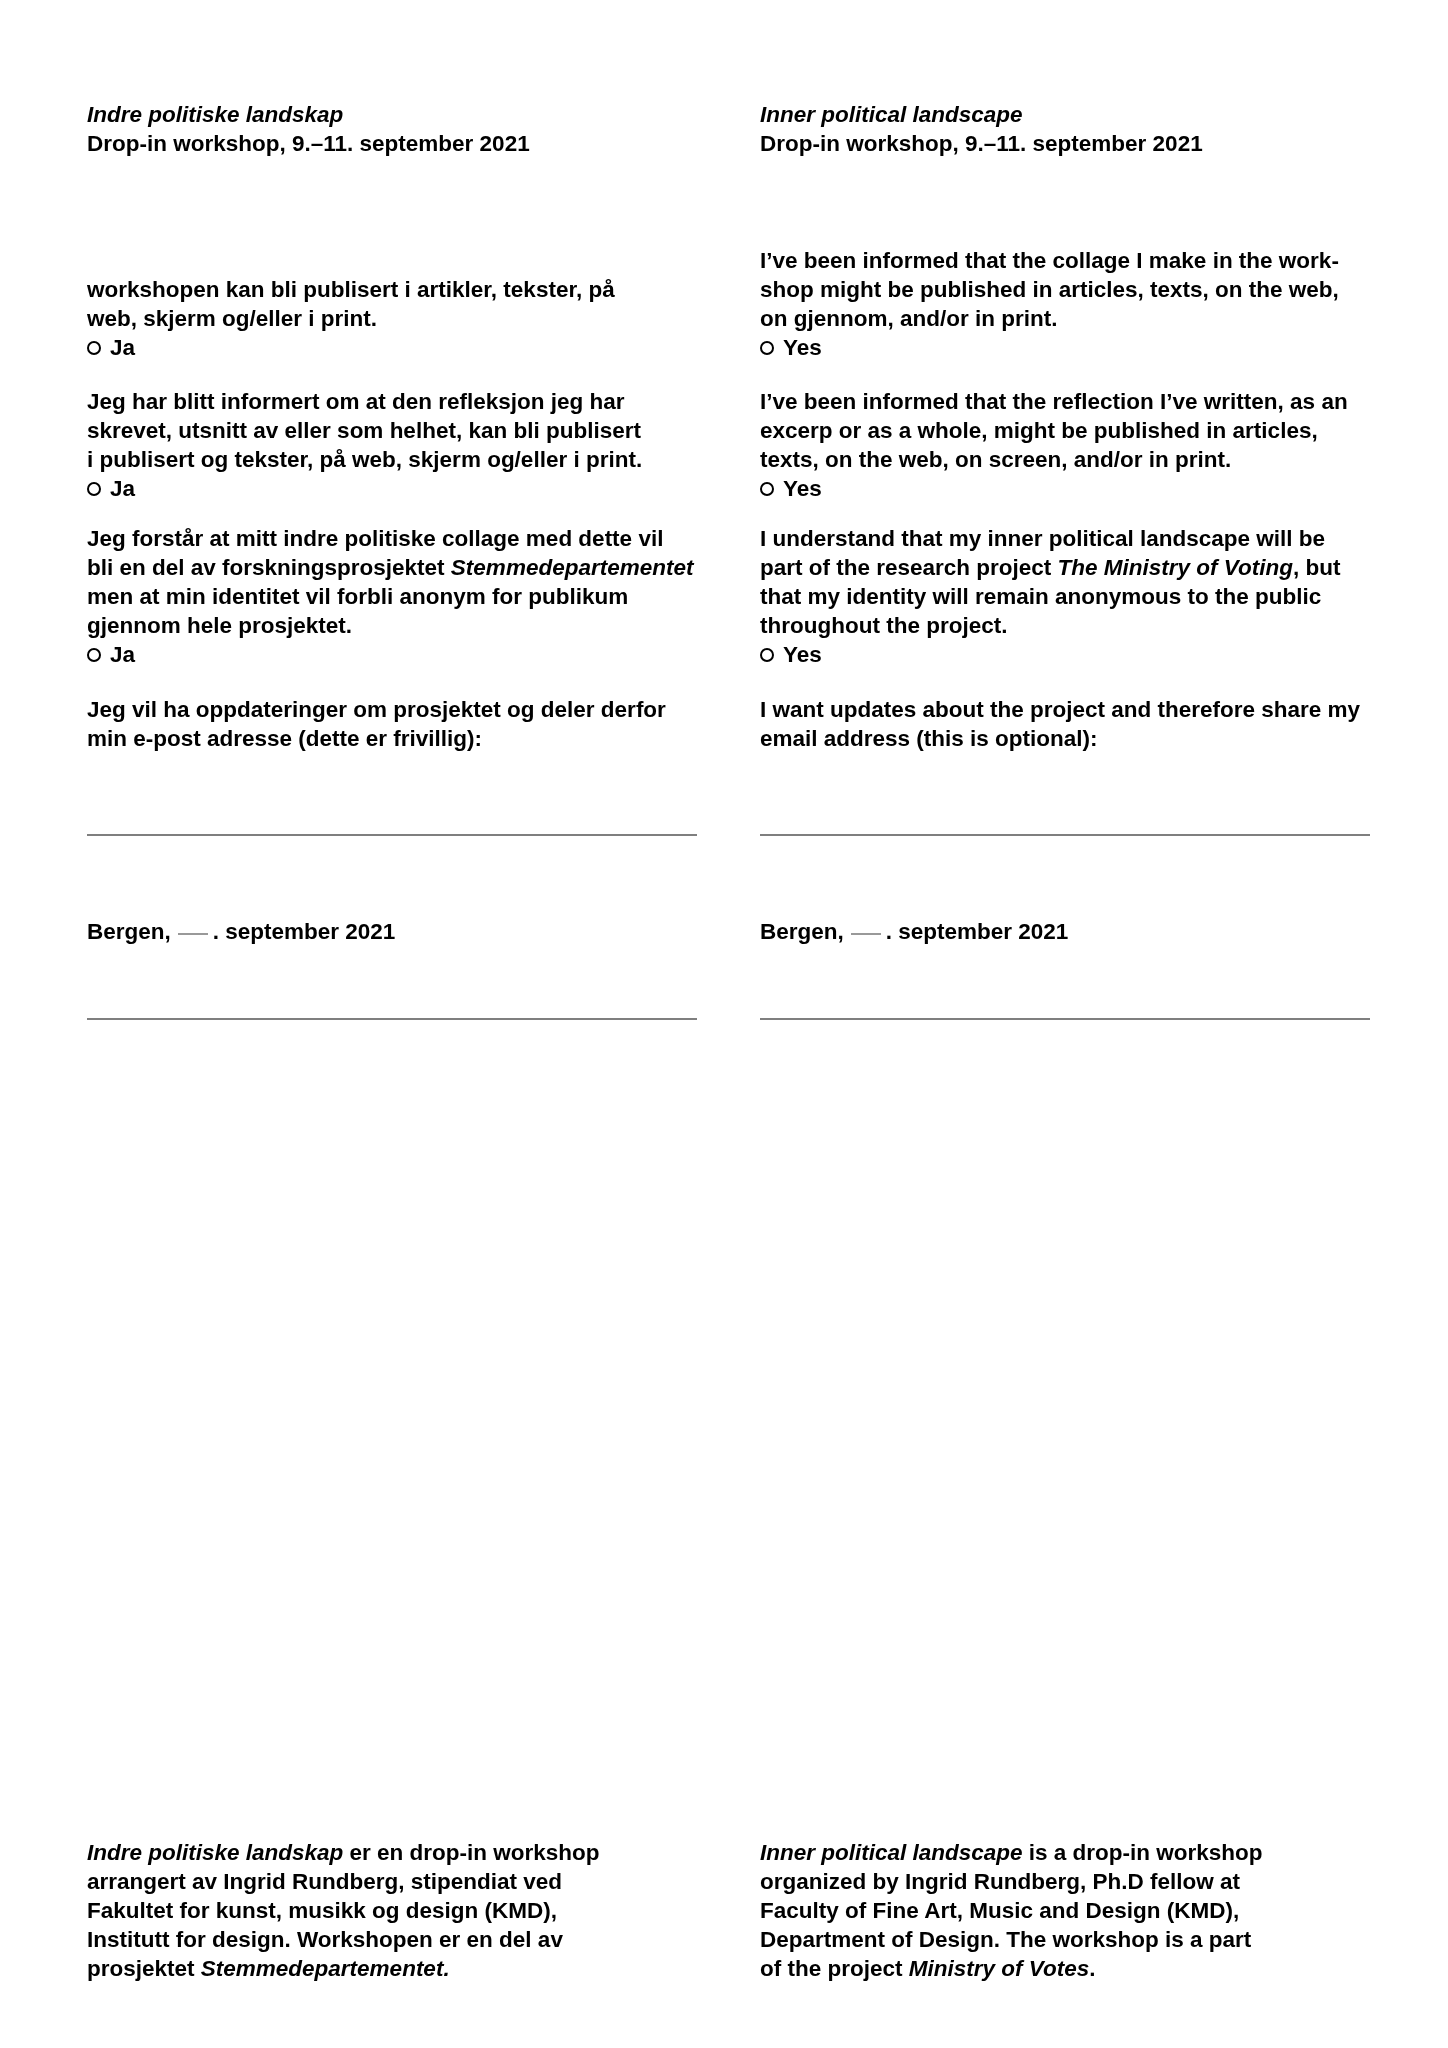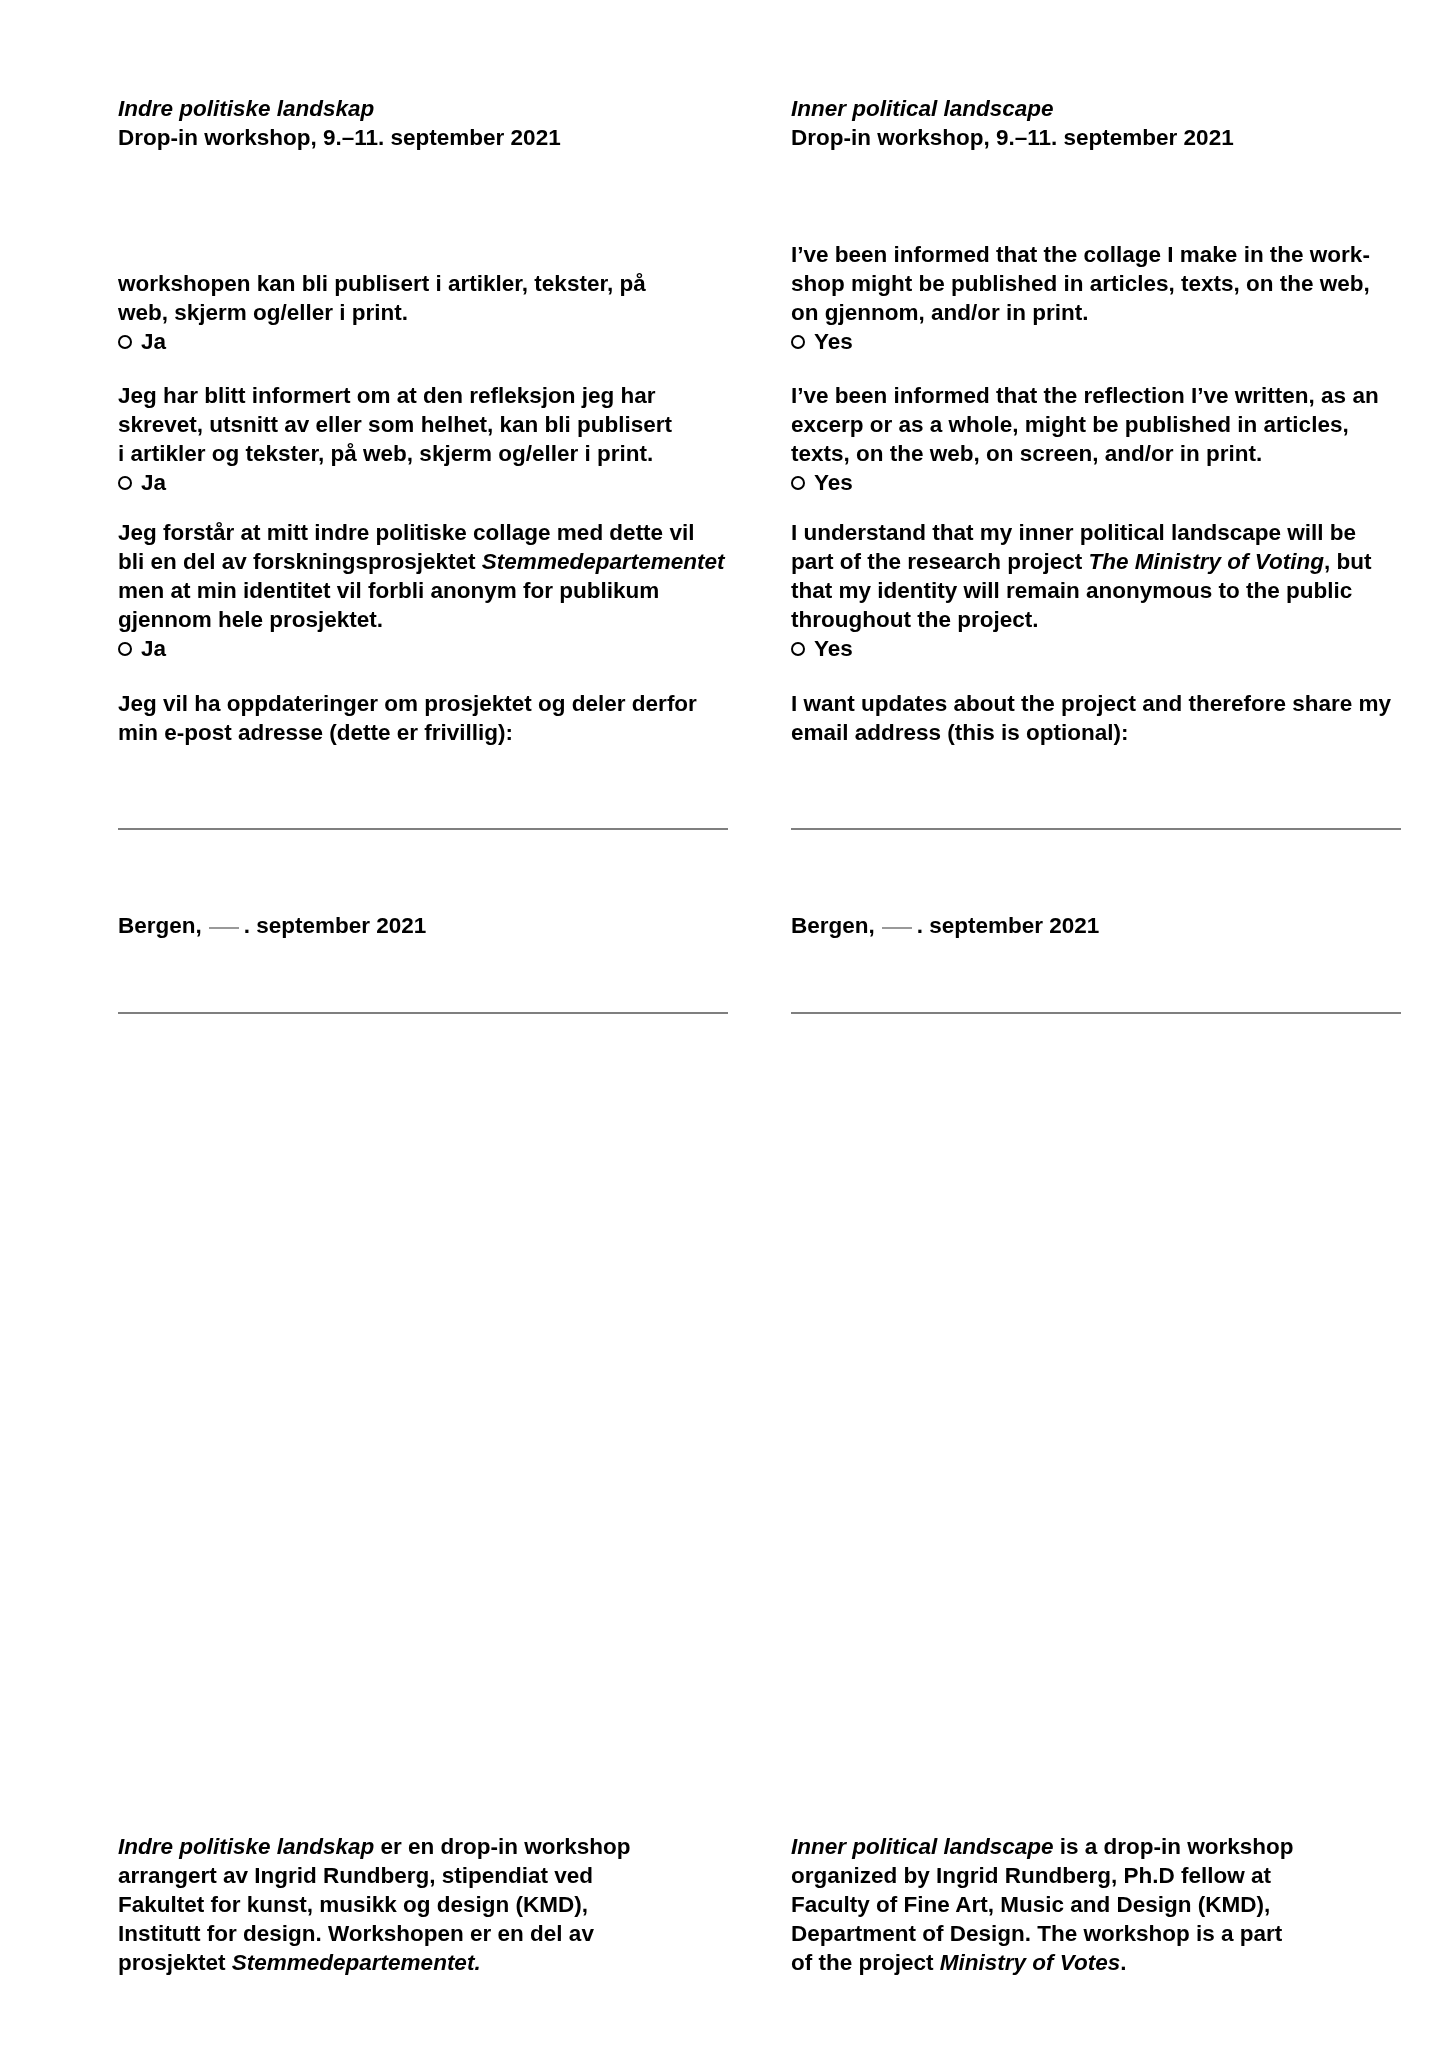--- a/index.html
+++ b/index.html
@@ -1,21 +1,21 @@
 <!DOCTYPE html>
 <html><head>
 <meta charset="utf-8">
 <style>
   html,body{margin:0;padding:0;background:#e8e8e8;}
   .page{
     position:relative;width:1448px;height:2048px;background:#ffffff;
     font-family:"Liberation Sans",sans-serif;font-weight:700;color:#000000;
     font-size:22.5px;line-height:29px;overflow:hidden;margin:0 auto;
   }
-  .col{position:absolute;top:6px;width:655px;height:1812px;margin-left:31px;}
+  .col{position:absolute;top:12px;width:655px;height:1812px;}
   .col-left{left:87px;}
   .col-right{left:760px;}
   .block{position:absolute;white-space:nowrap;}
   .title-line{font-style:italic;}
   .header{top:88px;}
   .p1{top:234px;}
   .p2{top:375px;}
   .p3{top:512px;}
   .p4{top:683px;}
   .option-row{display:flex;align-items:center;height:29px;}
@@ -48,21 +48,21 @@
 
     <div class="block p1">
       <div><br><span>workshopen kan bli publisert i artikler, tekster, på</span><br><span>web, skjerm og/eller i print.</span></div>
       <div class="option-row">
         <span class="radio"></span>
         <span class="option-label">Ja</span>
       </div>
     </div>
 
     <div class="block p2">
-      <div><span>Jeg har blitt informert om at den refleksjon jeg har</span><br><span>skrevet, utsnitt av eller som helhet, kan bli publisert</span><br><span>i artikler og tekster, på web, skjerm og/eller i print.</span></div>
+      <div><span>Jeg har blitt informert om at den refleksjon jeg har</span><br><span>skrevet, utsnitt av eller som helhet, kan bli publisert</span><br><span>i publisert og tekster, på web, skjerm og/eller i print.</span></div>
       <div class="option-row">
         <span class="radio"></span>
         <span class="option-label">Ja</span>
       </div>
     </div>
 
     <div class="block p3">
       <div><span>Jeg forstår at mitt indre politiske collage med dette vil</span><br><span>bli en del av forskningsprosjektet </span><i>Stemmedepartementet</i><br><span>men at min identitet vil forbli anonym for publikum</span><br><span>gjennom hele prosjektet.</span></div>
       <div class="option-row">
         <span class="radio"></span>

